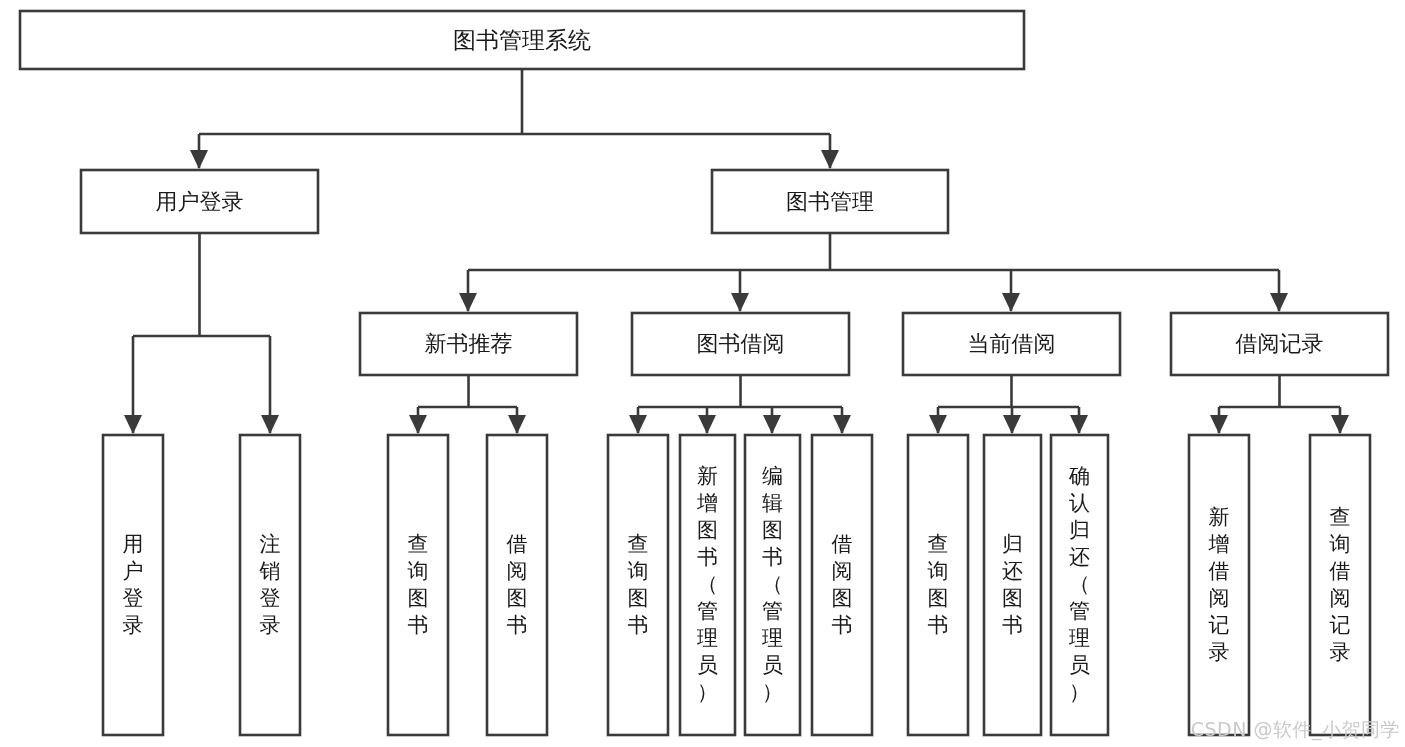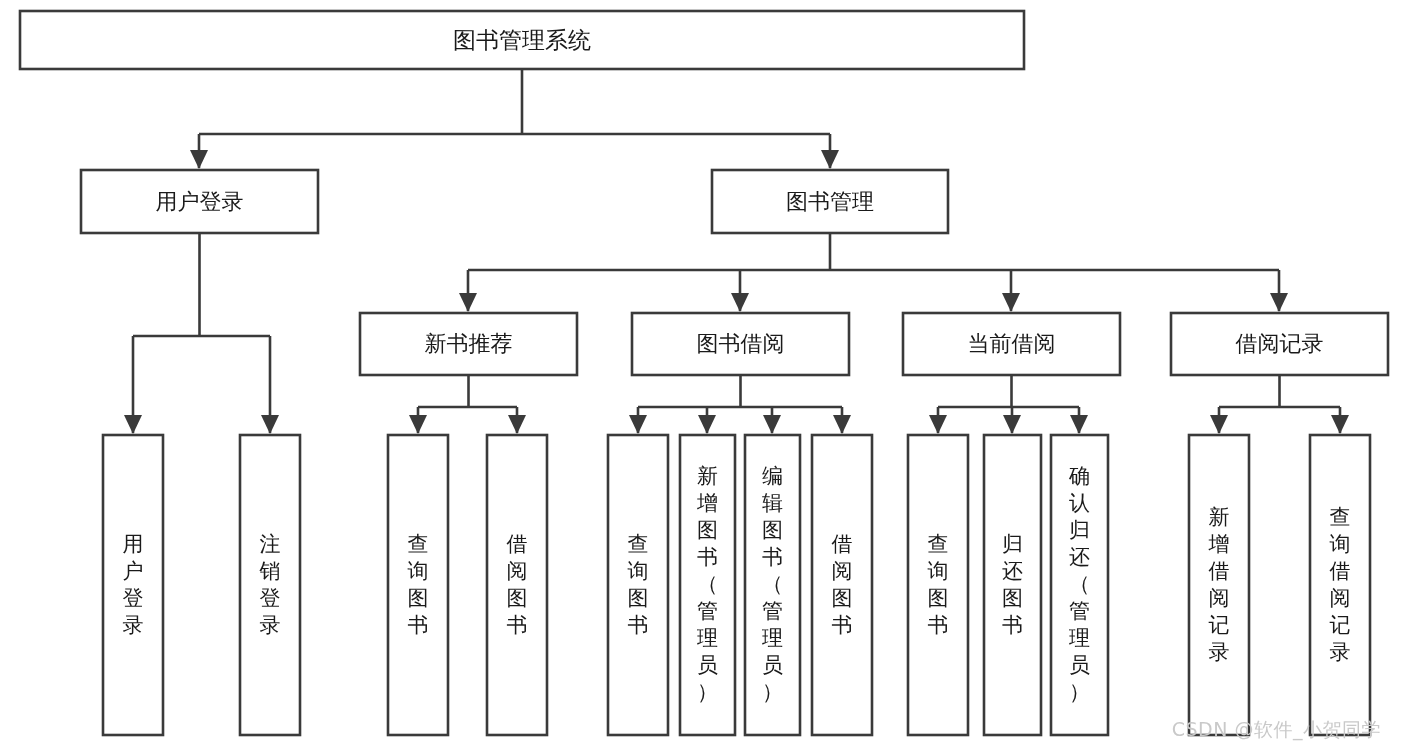--- a/index.html
+++ b/index.html
@@ -48,21 +48,21 @@
     stroke-width: 2.6;
     fill: none;
     stroke-linecap: butt;
   }
   .arrow-head {
     fill: #3a3a3a;
     stroke: none;
   }
   .watermark-text {
     position: absolute;
-    right: 24px;
+    right: 5px;
     bottom: 4px;
     color: #c9c9c9;
     font-size: 19px;
     font-family: "DejaVu Sans", "Liberation Sans", sans-serif;
     white-space: nowrap;
     letter-spacing: 0.5px;
     pointer-events: none;
   }
 </style>
 </head>

